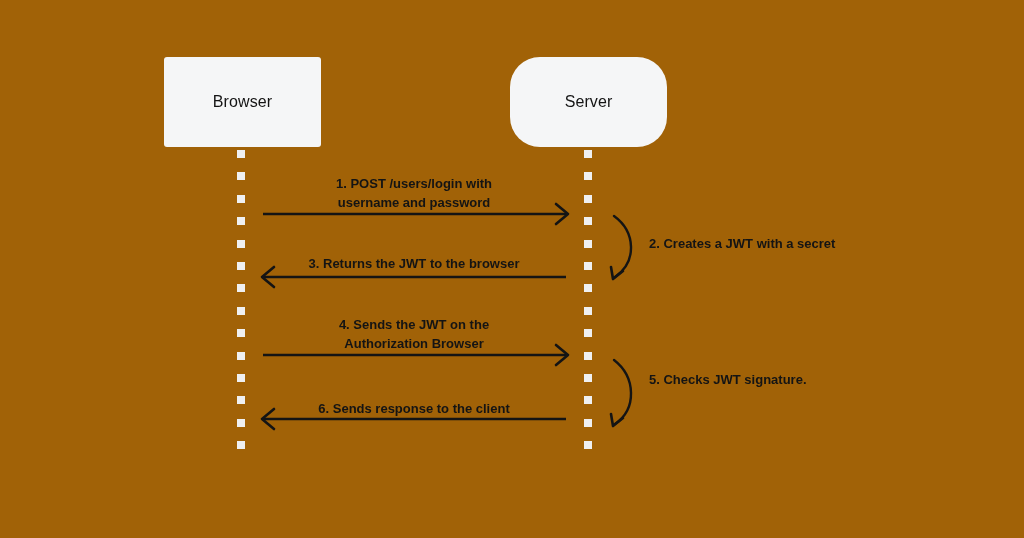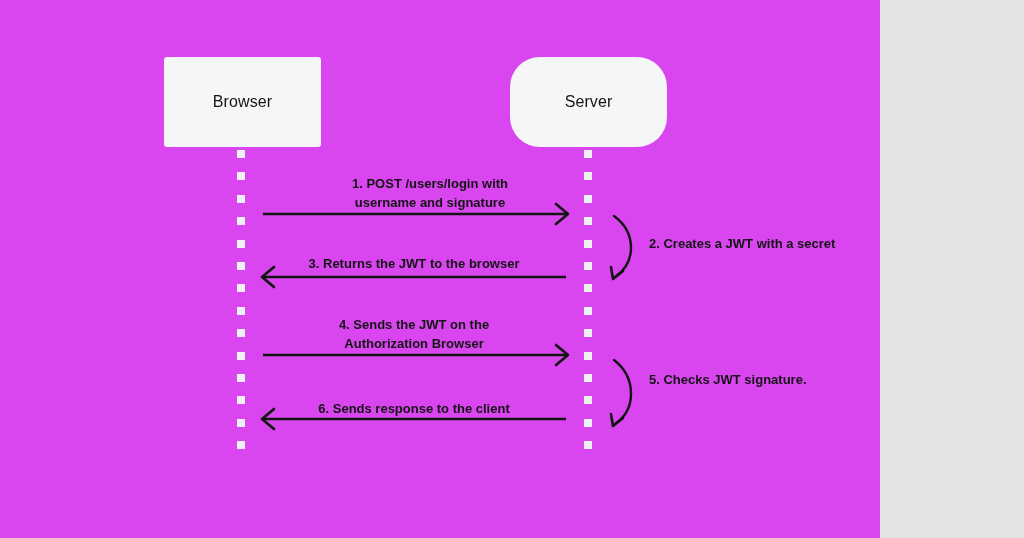--- a/index.html
+++ b/index.html
@@ -9,23 +9,23 @@
   }
   body {
     width: 1024px;
     height: 538px;
     background: #e3e4e6;
     font-family: "Liberation Sans", sans-serif;
     overflow: hidden;
   }
   #diagram {
     position: relative;
-    width: 880px;
+    width: 1024px;
     height: 538px;
-    background: #d946ef;
+    background: #a16207;
   }
   .actor-box {
     position: absolute;
     background: #f5f6f7;
     border-radius: 3px;
     display: flex;
     align-items: center;
     justify-content: center;
   }
   .actor-label {
@@ -141,23 +141,23 @@
       <path d="M 614 360 C 636 377, 637 409, 615 424" fill="none" stroke="#141414" stroke-width="2.4" stroke-linecap="round"></path>
       <polyline points="623,418 613,426 611,414" fill="none" stroke="#141414" stroke-width="2.6" stroke-linecap="round" stroke-linejoin="round"></polyline>
     </g>
 
     <g>
       <line x1="264" y1="419" x2="566" y2="419" stroke="#141414" stroke-width="2.4"></line>
       <polyline points="274,409 262,419 274,429" fill="none" stroke="#141414" stroke-width="2.6" stroke-linecap="round" stroke-linejoin="round"></polyline>
     </g>
   </svg>
 
-  <div class="msg-label center" style="left:414px; top:174px;margin-left:16px;">
+  <div class="msg-label center" style="left:414px; top:174px;">
     <div>1. POST /users/login with</div>
-    <div>username and signature</div>
+    <div>username and password</div>
   </div>
 
   <div class="msg-label left" style="left:649px; top:234px;">
     <div>2. Creates a JWT with a secret</div>
   </div>
 
   <div class="msg-label center" style="left:414px; top:254px;">
     <div>3. Returns the JWT to the browser</div>
   </div>
 

